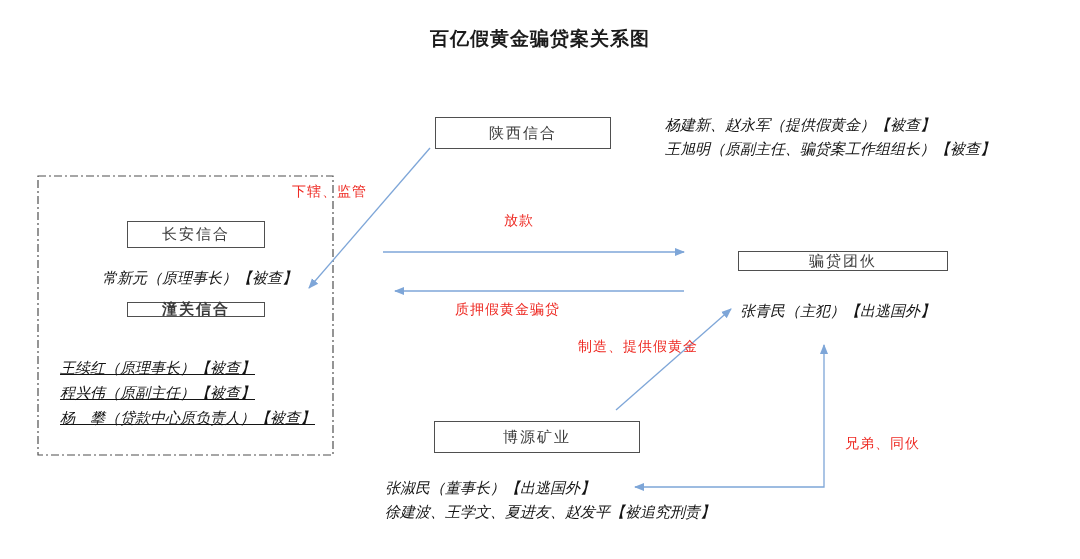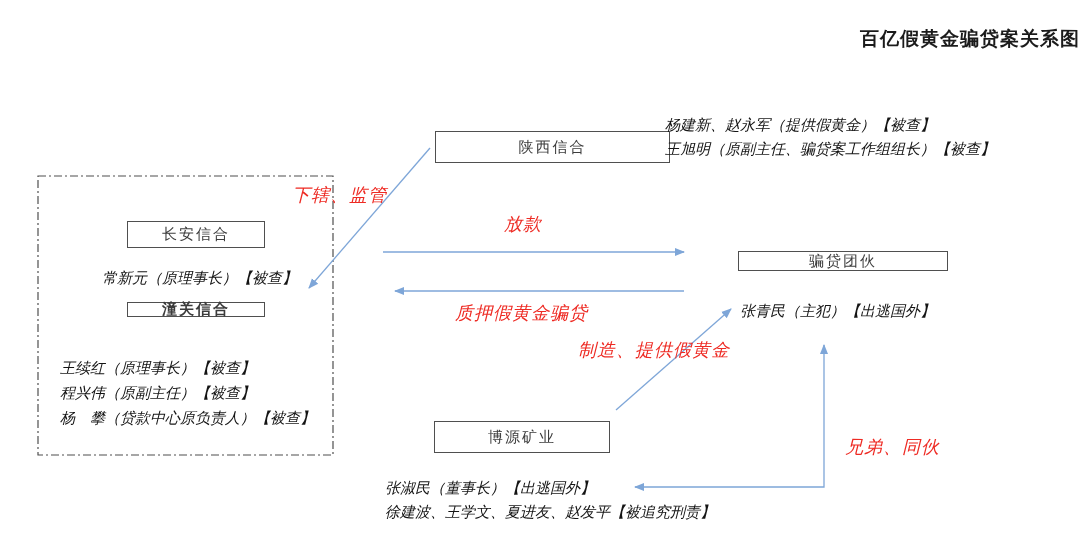--- a/index.html
+++ b/index.html
@@ -7,21 +7,21 @@
     width: 1080px; height: 559px;
     background: #ffffff;
     position: relative;
     overflow: hidden;
     font-family: "Liberation Serif", serif;
   }
   .stage { position: absolute; inset: 0; width: 1080px; height: 559px; }
 
   .title {
     position: absolute; top: 26px; left: 0; width: 1080px;
-    text-align: right;
+    text-align: center;
     font-family: "Liberation Sans", sans-serif;
     font-weight: bold; font-size: 19px; color: #1b1b1b;
     letter-spacing: 1px;
   }
 
   svg.layer { position: absolute; left: 0; top: 0; z-index: 1; }
   svg.layer line, svg.layer polyline {
     stroke: var(--arrow_blue, #7ea6d8);
     stroke-width: 1.3;
     fill: none;
@@ -36,40 +36,40 @@
 
   .node {
     position: absolute; z-index: 2;
     border: 1px solid var(--border_gray, #4f4f4f);
     background: #ffffff;
     display: flex; align-items: center; justify-content: center;
     font-size: 15px; color: #3c3c3c;
     letter-spacing: 2px;
     box-sizing: border-box;
   }
-  #node-shaanxi  { left: 435px; top: 131px; width: 235px; height: 32px; }
+  #node-shaanxi  { left: 435px; top: 117px; width: 176px; height: 32px; }
   #node-changan  { left: 127px; top: 221px; width: 138px; height: 27px; }
   #node-tongguan { left: 127px; top: 302px; width: 138px; height: 15px; font-weight: bold; }
   #node-piandai  { left: 738px; top: 251px; width: 210px; height: 20px; }
-  #node-boyuan   { left: 434px; top: 421px; width: 176px; height: 32px; }
+  #node-boyuan   { left: 434px; top: 421px; width: 206px; height: 32px; }
 
   .names {
     position: absolute; z-index: 2;
     font-style: italic; font-size: 15px; color: #141414;
     white-space: nowrap; line-height: 25px;
   }
   #names-shaanxi  { left: 665px; top: 113px; line-height: 24px; }
   #names-changan  { left: 102px; top: 266px; }
-  #names-tongguan { left:  60px; top: 356px; }
+  #names-tongguan { left:  60px; top: 356px; text-decoration: underline; }
   #names-piandai  { left: 740px; top: 299px; }
   #names-boyuan   { left: 385px; top: 476px; line-height: 24px; }
 
   .edge-label {
     position: absolute; z-index: 2;
-    font-style: italic; font-size: 18px;
+    font-size: 14px;
     color: var(--label_red, #ee2b24);
     white-space: nowrap; letter-spacing: 1px;
   }
   #label-supervise { left: 292px; top: 183px; }
   #label-loan      { left: 504px; top: 212px; }
   #label-pledge    { left: 455px; top: 301px; }
   #label-provide   { left: 578px; top: 338px; }
   #label-brothers  { left: 845px; top: 435px; }
 </style>
 </head>

